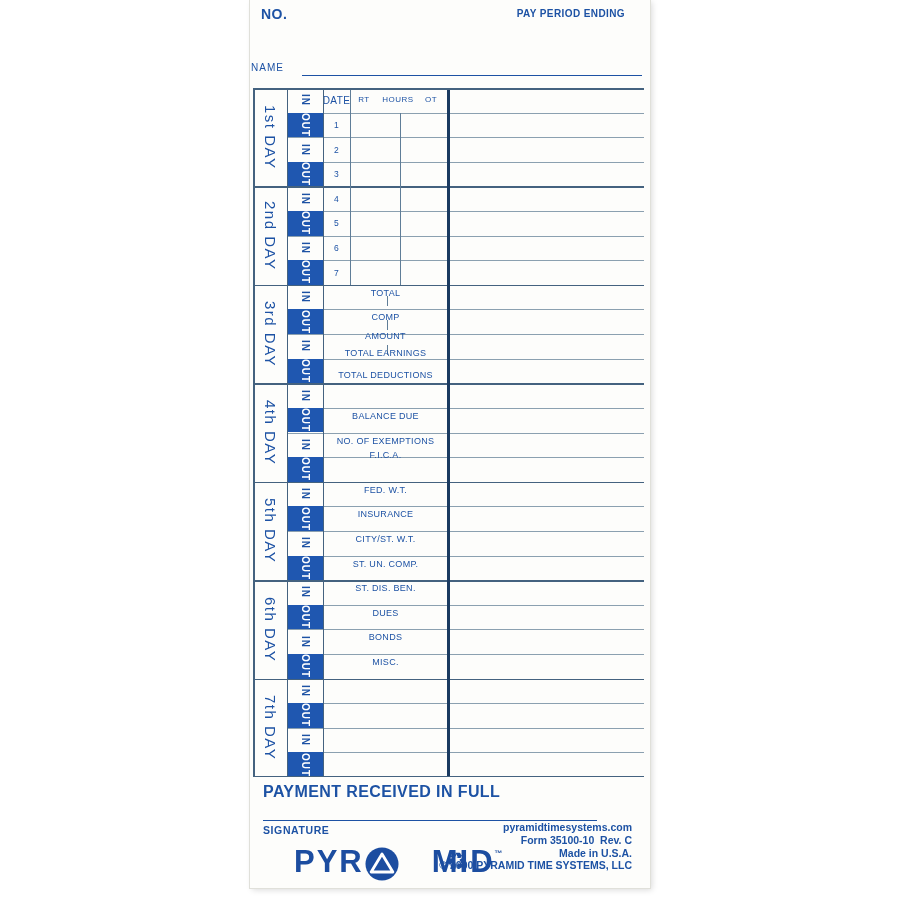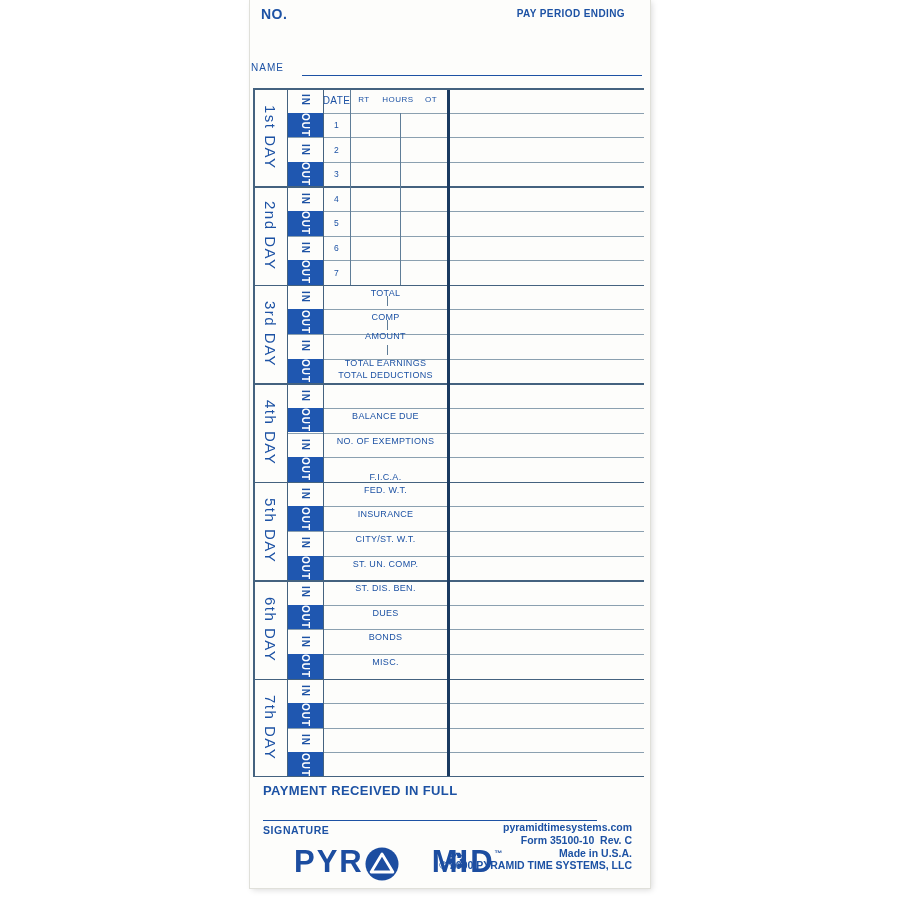--- a/index.html
+++ b/index.html
@@ -29,21 +29,21 @@
   .io .vtext{font-size:10px;font-weight:bold;letter-spacing:1px;color:var(--ink_blue,#1d52a4);}
   .io.out{background:var(--out_fill,#1f57b0);}
   .io.out .vtext{color:#ffffff;}
   .datec{position:absolute;left:70px;width:27px;display:flex;align-items:center;
       justify-content:center;font-size:8.5px;letter-spacing:.4px;color:var(--ink_blue,#1d52a4);}
   .hdr{position:absolute;font-size:8px;letter-spacing:.5px;text-align:center;
       color:var(--ink_blue,#1d52a4);}
   .lbl{position:absolute;left:70px;width:125px;box-sizing:border-box;text-align:center;
       padding-top:3px;font-size:9px;letter-spacing:.3px;color:var(--ink_blue,#1d52a4);}
   .tick{position:absolute;left:134px;width:1px;height:10px;background:var(--grid_mid,#5f7d97);}
-  .payment{position:absolute;left:13px;top:783px;font-size:13px;font-weight:bold;
+  .payment{position:absolute;left:13px;top:783px;font-size:16px;font-weight:bold;
       letter-spacing:.4px;color:var(--ink_blue,#1d52a4);}
   .sig-line{position:absolute;left:13px;width:334px;top:820px;height:1px;
       background:var(--ink_blue,#1d52a4);}
   .sig{position:absolute;left:13px;top:824px;font-size:10.5px;font-weight:bold;
       letter-spacing:.6px;color:var(--ink_blue,#1d52a4);}
   .finfo{position:absolute;right:18px;top:821px;text-align:right;font-size:10.5px;
       font-weight:bold;line-height:12.8px;color:var(--ink_blue,#1d52a4);}
   .logo{position:absolute;left:12px;top:843px;display:flex;align-items:center;
       color:var(--logo_blue,#1c4da0);}
   .logo .txt{font-size:31px;font-weight:bold;letter-spacing:2px;line-height:38px;margin-left:32px;}
@@ -140,41 +140,41 @@
       <div class="hl thin" style="top: 246.071px; left: 34px;"></div>
       <div class="io in" style="top: 246.071px; height: 24.6071px;">
         <span class="vtext">IN</span>
       </div>
       <div class="lbl" style="top: 231px; height: 24.6071px; margin-top: 9px;">AMOUNT</div>
       <div class="tick" style="top: 257.071px;"></div>
       <div class="hl thin" style="top: 270.679px; left: 34px;"></div>
       <div class="io out" style="top: 270.679px; height: 24.6071px;">
         <span class="vtext">OUT</span>
       </div>
-      <div class="lbl" style="top: 267px; height: 24px;">TOTAL EARNINGS</div>
+      <div class="lbl" style="top: 257px; height: 24px;">TOTAL EARNINGS</div>
       <div class="hl sep" style="top: 295.286px; left: 0px;"></div>
       <div class="io in" style="top: 295.286px; height: 24.6071px;">
         <span class="vtext">IN</span>
       </div>
       <div class="lbl" style="top: 279px; height: 24.6071px; text-align: center;">TOTAL DEDUCTIONS</div>
       <div class="hl thin" style="top: 319.893px; left: 34px;"></div>
       <div class="io out" style="top: 319.893px; height: 24.6071px;">
         <span class="vtext">OUT</span>
       </div>
       <div class="lbl" style="top: 319.893px; height: 24.6071px;">BALANCE DUE</div>
       <div class="hl thin" style="top: 344.5px; left: 34px;"></div>
       <div class="io in" style="top: 344.5px; height: 24.6071px;">
         <span class="vtext">IN</span>
       </div>
       <div class="lbl" style="top: 344.5px; height: 24.6071px;">NO. OF EXEMPTIONS</div>
       <div class="hl thin" style="top: 369.107px; left: 34px;"></div>
       <div class="io out" style="top: 369.107px; height: 24.6071px;">
         <span class="vtext">OUT</span>
       </div>
-      <div class="lbl" style="top: 381px; height: 24.6071px;">F.I.C.A.</div>
+      <div class="lbl" style="top: 359px; height: 24.6071px;">F.I.C.A.</div>
       <div class="hl sep" style="top: 393.714px; left: 0px;"></div>
       <div class="io in" style="top: 393.714px; height: 24.6071px;">
         <span class="vtext">IN</span>
       </div>
       <div class="lbl" style="top: 393.714px; height: 24.6071px;">FED. W.T.</div>
       <div class="hl thin" style="top: 418.321px; left: 34px;"></div>
       <div class="io out" style="top: 418.321px; height: 24.6071px;">
         <span class="vtext">OUT</span>
       </div>
       <div class="lbl" style="top: 418.321px; height: 24.6071px;">INSURANCE</div>

